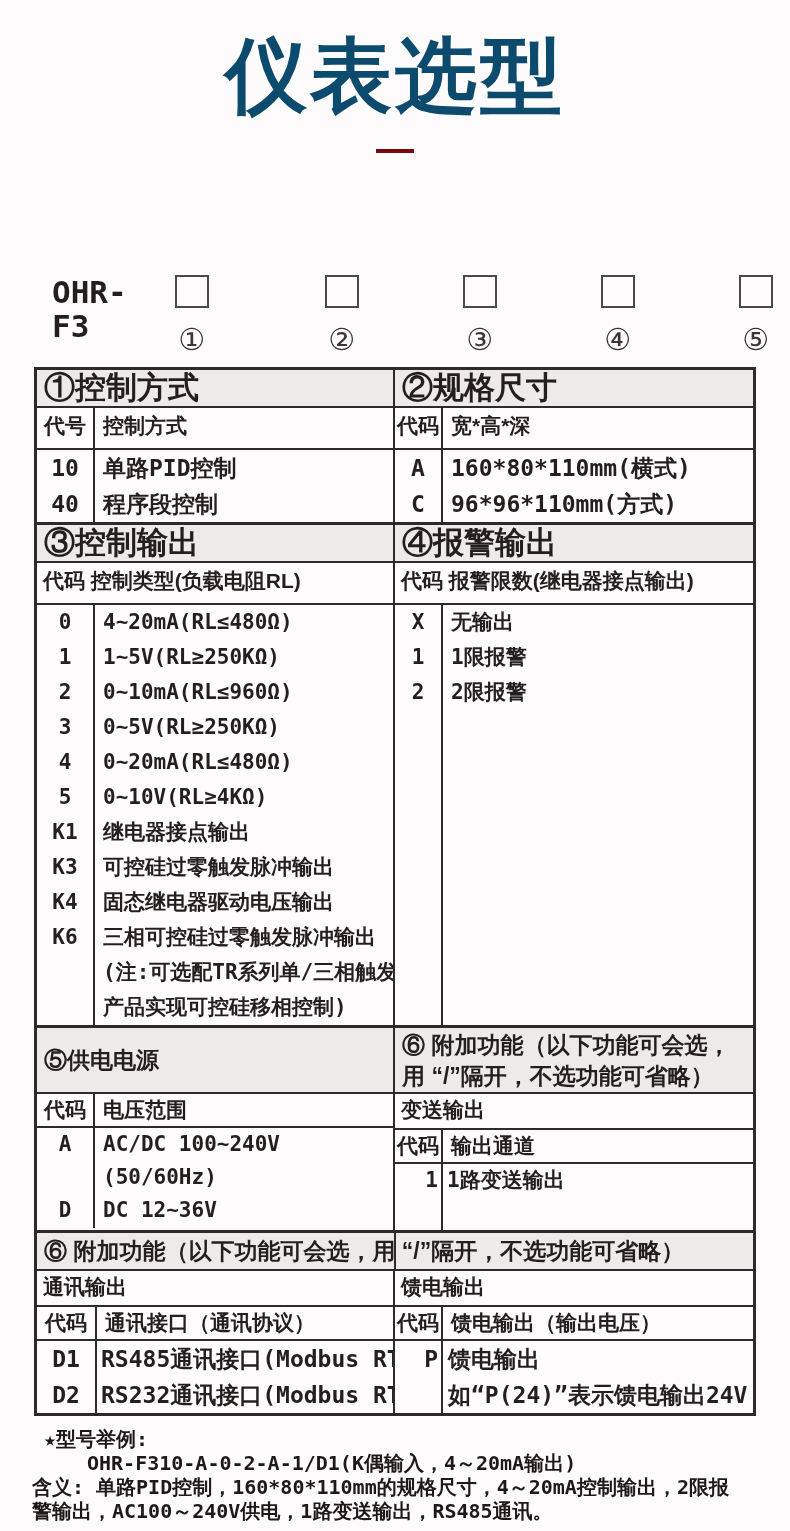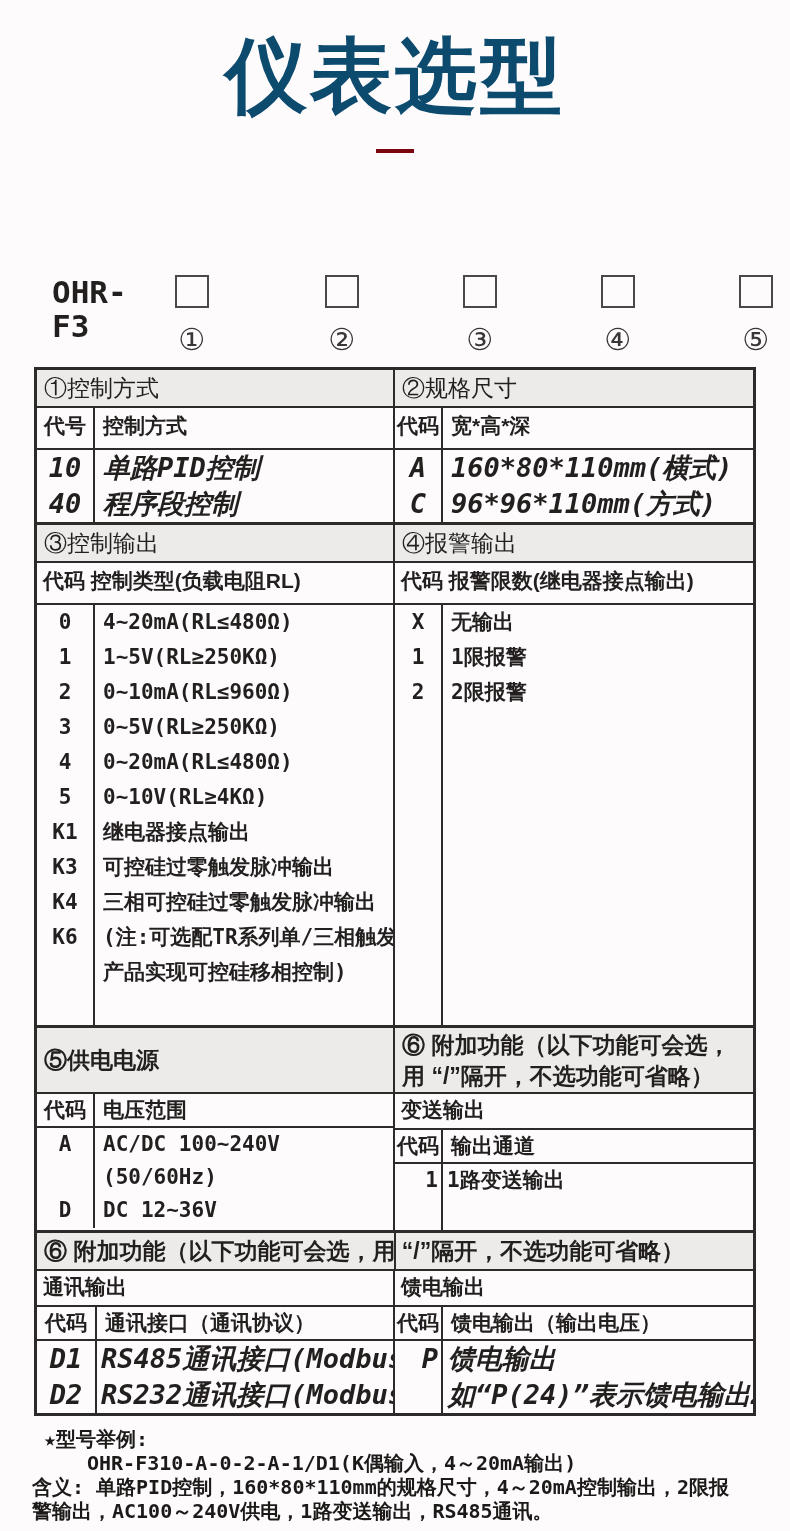--- a/index.html
+++ b/index.html
@@ -34,38 +34,38 @@
   .m-dash.first{margin-left:20px;margin-right:20px;}
   .m-circ{font-size:30px;line-height:30px;margin-top:17px;color:#3a3636;font-family:"DejaVu Sans",sans-serif;}
   
   .tbl{width:722px;margin:12px 0 0 34px;border:3px solid var(--bd);background:var(--bg);}
   .sec{display:flex;border-bottom:3px solid var(--bd);}
   .sec.last{border-bottom:none;}
   .half{width:50%;}
   .hleft{border-right:2px solid var(--bd);}
   .shead{
     height:38px;line-height:36px;background:var(--hdrbg);
-    border-bottom:2px solid var(--bd);font-size:23px;font-weight:400;
+    border-bottom:2px solid var(--bd);font-size:31px;font-weight:700;
     padding-left:7px;white-space:nowrap;overflow:hidden;
   }
   .chead{
     display:flex;height:42px;line-height:36px;border-bottom:2px solid var(--bd);
     font-size:21px;font-weight:700;white-space:nowrap;
   }
   .chead.nodiv{display:block;padding-left:6px;overflow:hidden;}
   .code{flex:none;text-align:center;border-right:2px solid var(--bd);}
   .w58{width:58px;}
   .w48{width:48px;}
   .w60{width:60px;}
   .desc{flex:1;padding-left:8px;overflow:hidden;}
   .data{display:flex;}
   .codecol{flex:none;text-align:center;border-right:2px solid var(--bd);}
   .desccol{flex:1;padding-left:8px;overflow:hidden;}
   .ln{height:35px;line-height:35px;font-size:21px;font-weight:700;white-space:nowrap;}
-  .ln36{height:36px;line-height:36px;font-size:27px;font-weight:700;white-space:nowrap;font-style:italic;}
+  .ln36{height:36px;line-height:36px;font-size:23px;font-weight:700;white-space:nowrap;}
   .ln33{height:33px;line-height:33px;font-size:21px;font-weight:700;white-space:nowrap;}
   .ra{text-align:right;padding-right:3px;}
   .h72{height:72px;}
   .h420{height:420px;}
   .h100{height:100px;}
   .h66{height:66px;}
   
   .s56h{
     height:66px;background:var(--hdrbg);border-bottom:2px solid var(--bd);
     font-size:23px;font-weight:700;padding-left:7px;overflow:hidden;
@@ -190,20 +190,21 @@
           </div>
           <div class="desccol">
             <div class="ln">4~20mA(RL≤480Ω)</div>
             <div class="ln">1~5V(RL≥250KΩ)</div>
             <div class="ln">0~10mA(RL≤960Ω)</div>
             <div class="ln">0~5V(RL≥250KΩ)</div>
             <div class="ln">0~20mA(RL≤480Ω)</div>
             <div class="ln">0~10V(RL≥4KΩ)</div>
             <div class="ln">继电器接点输出</div>
             <div class="ln">可控硅过零触发脉冲输出</div>
+            <div class="ln">固态继电器驱动电压输出</div>
             <div class="ln">三相可控硅过零触发脉冲输出</div>
             <div class="ln">(注:可选配TR系列单/三相触发器</div>
             <div class="ln">产品实现可控硅移相控制)</div>
           </div>
         </div>
       </div>
       <div class="half">
         <div class="shead">④报警输出</div>
         <div class="chead nodiv">代码 报警限数(继电器接点输出)</div>
         <div class="data h420 mono">

